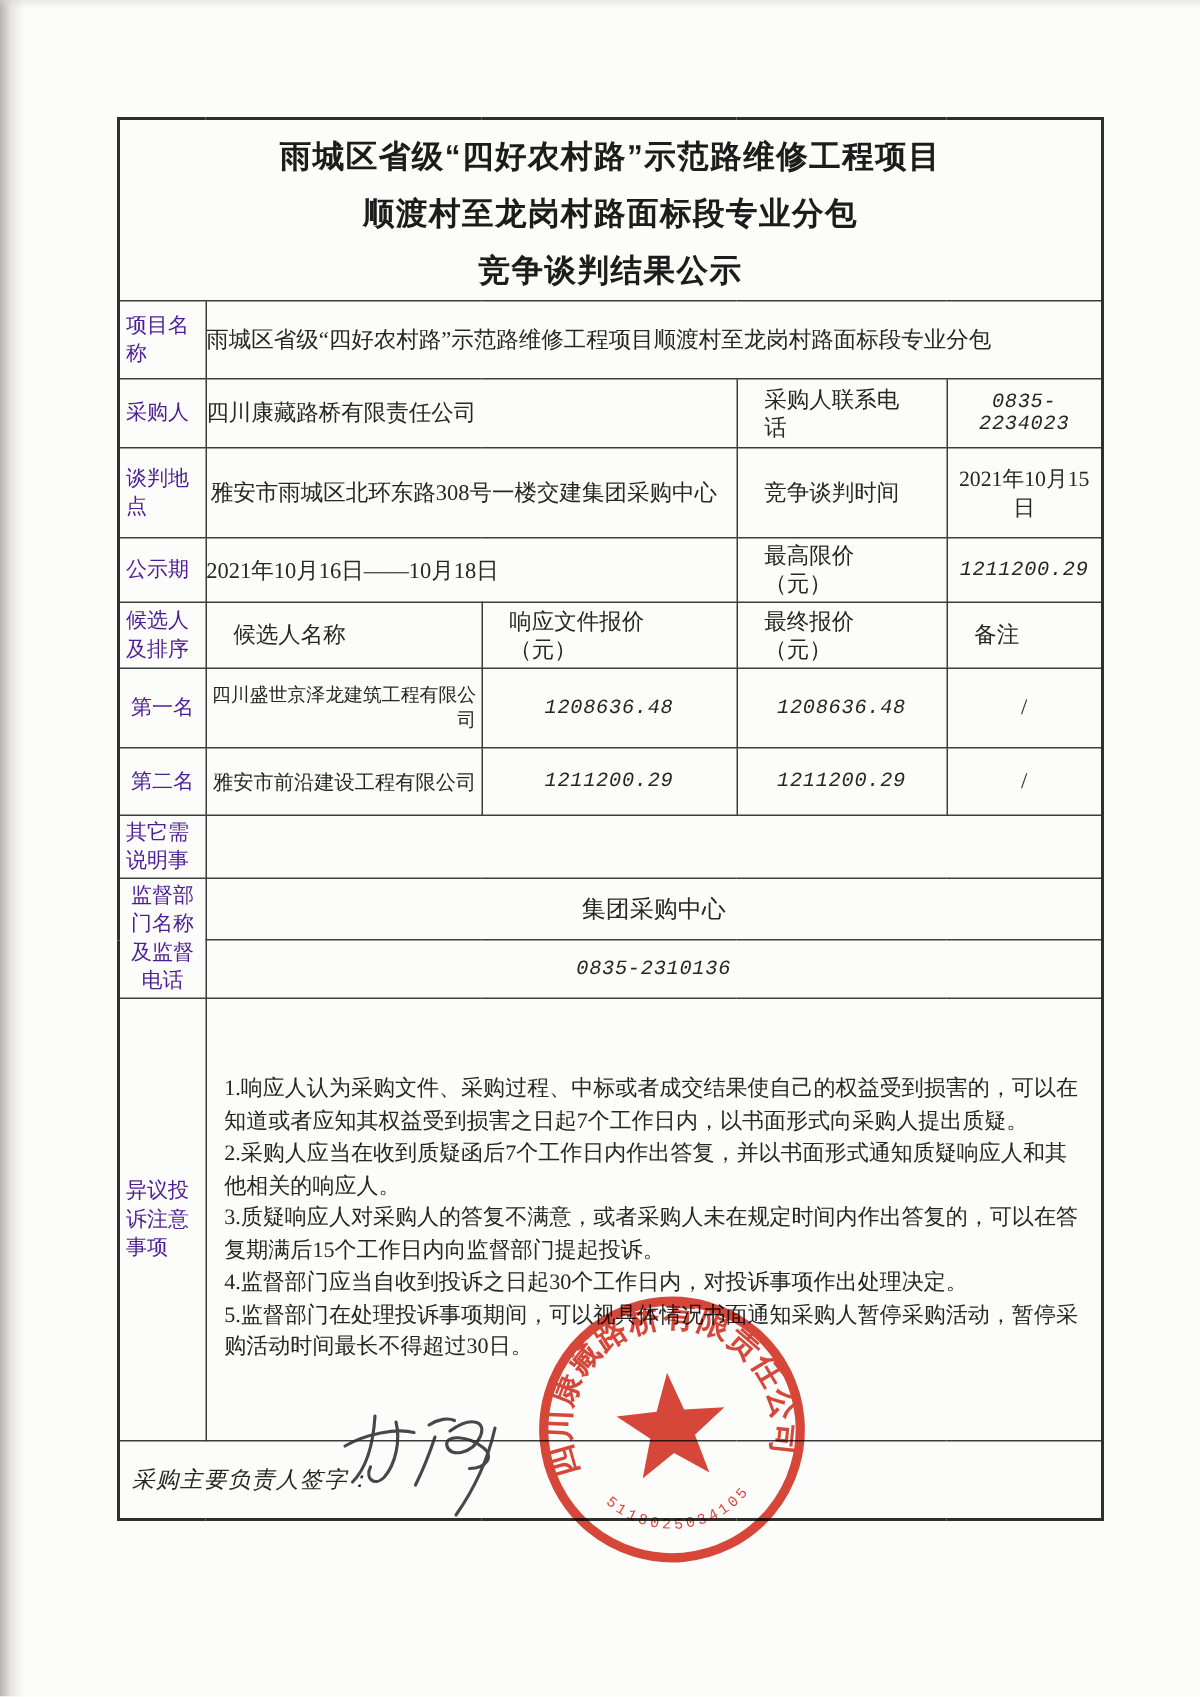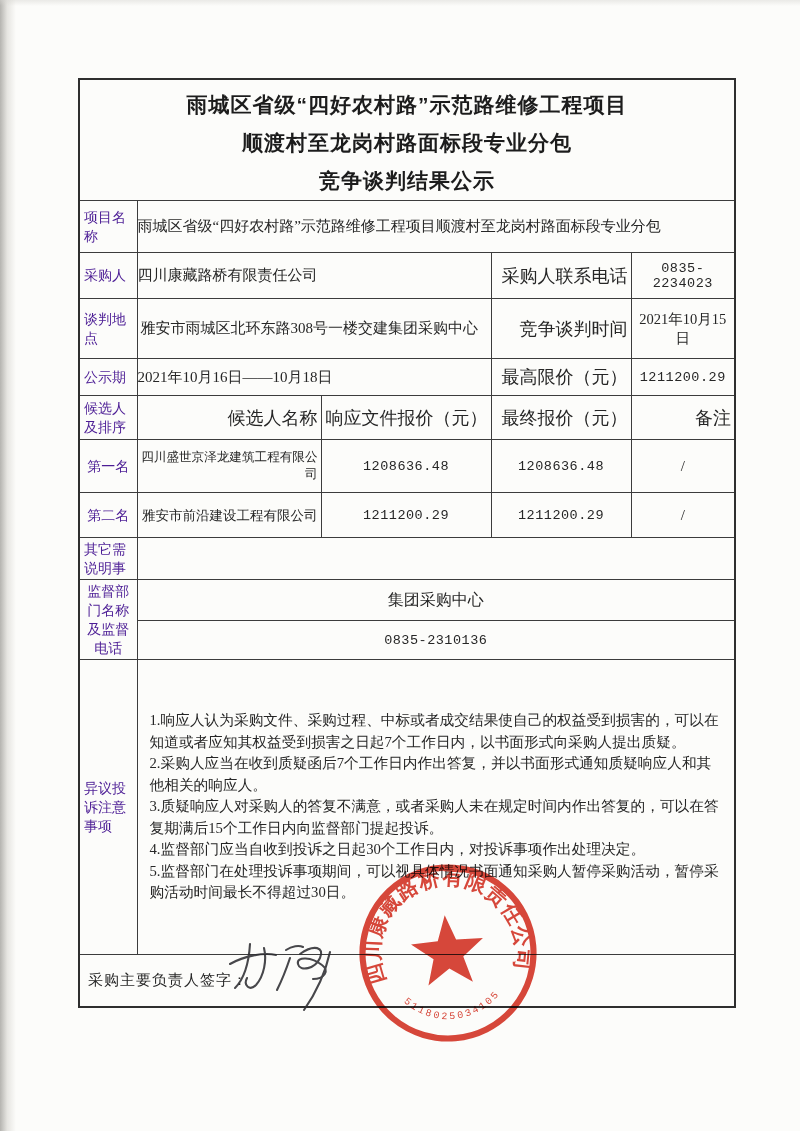--- a/index.html
+++ b/index.html
@@ -32,33 +32,33 @@
     font-weight:bold; font-size:21px; line-height:38px; color:#1c1c1c;
     letter-spacing:1px;
     padding-top:6px;
   }
   .lbl {
     font-size:14px; line-height:19px; padding:0 4px;
     color:#4c1d95; text-align:left;
   }
   .lbl-c { text-align:center; }
   .val { font-size:15px; padding:2px 0; text-align:left; }
-  .clabel { font-size:18px; text-align:right; padding:2px 3px; }
+  .clabel { font-size:15px; text-align:left; padding:2px 18px; }
   .num {
     font-family:"Liberation Mono", monospace;
-    font-size:13.5px; text-align:center; letter-spacing:.5px;
+    font-size:13.5px; text-align:center; letter-spacing:.5px;font-style:italic;
   }
   .cnval { font-size:14.5px; text-align:center; padding:2px 2px; }
   .cname { font-size:12.6px; text-align:right; line-height:17px; padding:2px 3px; }
   .slash { font-size:15px; text-align:center; }
   .sup-val { font-size:16px; text-align:center; }
   .objection { padding:8px 10px 8px 12px; }
   .objection p { font-size:14.7px; line-height:21.5px; text-align:left; }
   .sig-cell { font-size:15px; padding:2px 0 2px 8px; border-bottom:2px solid #2e2e2e; }
-  .sig-wrap { display:flex; align-items:center; }
+  .sig-wrap { display:flex; align-items:center;font-style:italic; }
   .sig-label { white-space:nowrap; letter-spacing:1px; }
   .seal {
     position:absolute; left:353px; top:858px; width:190px; height:190px;
     mix-blend-mode:multiply; opacity:.92;
     transform:rotate(-5deg);
     pointer-events:none;
   }
   .signature-svg {
     position:absolute; left:220px; top:928px; width:135px; height:88px;
     pointer-events:none;

